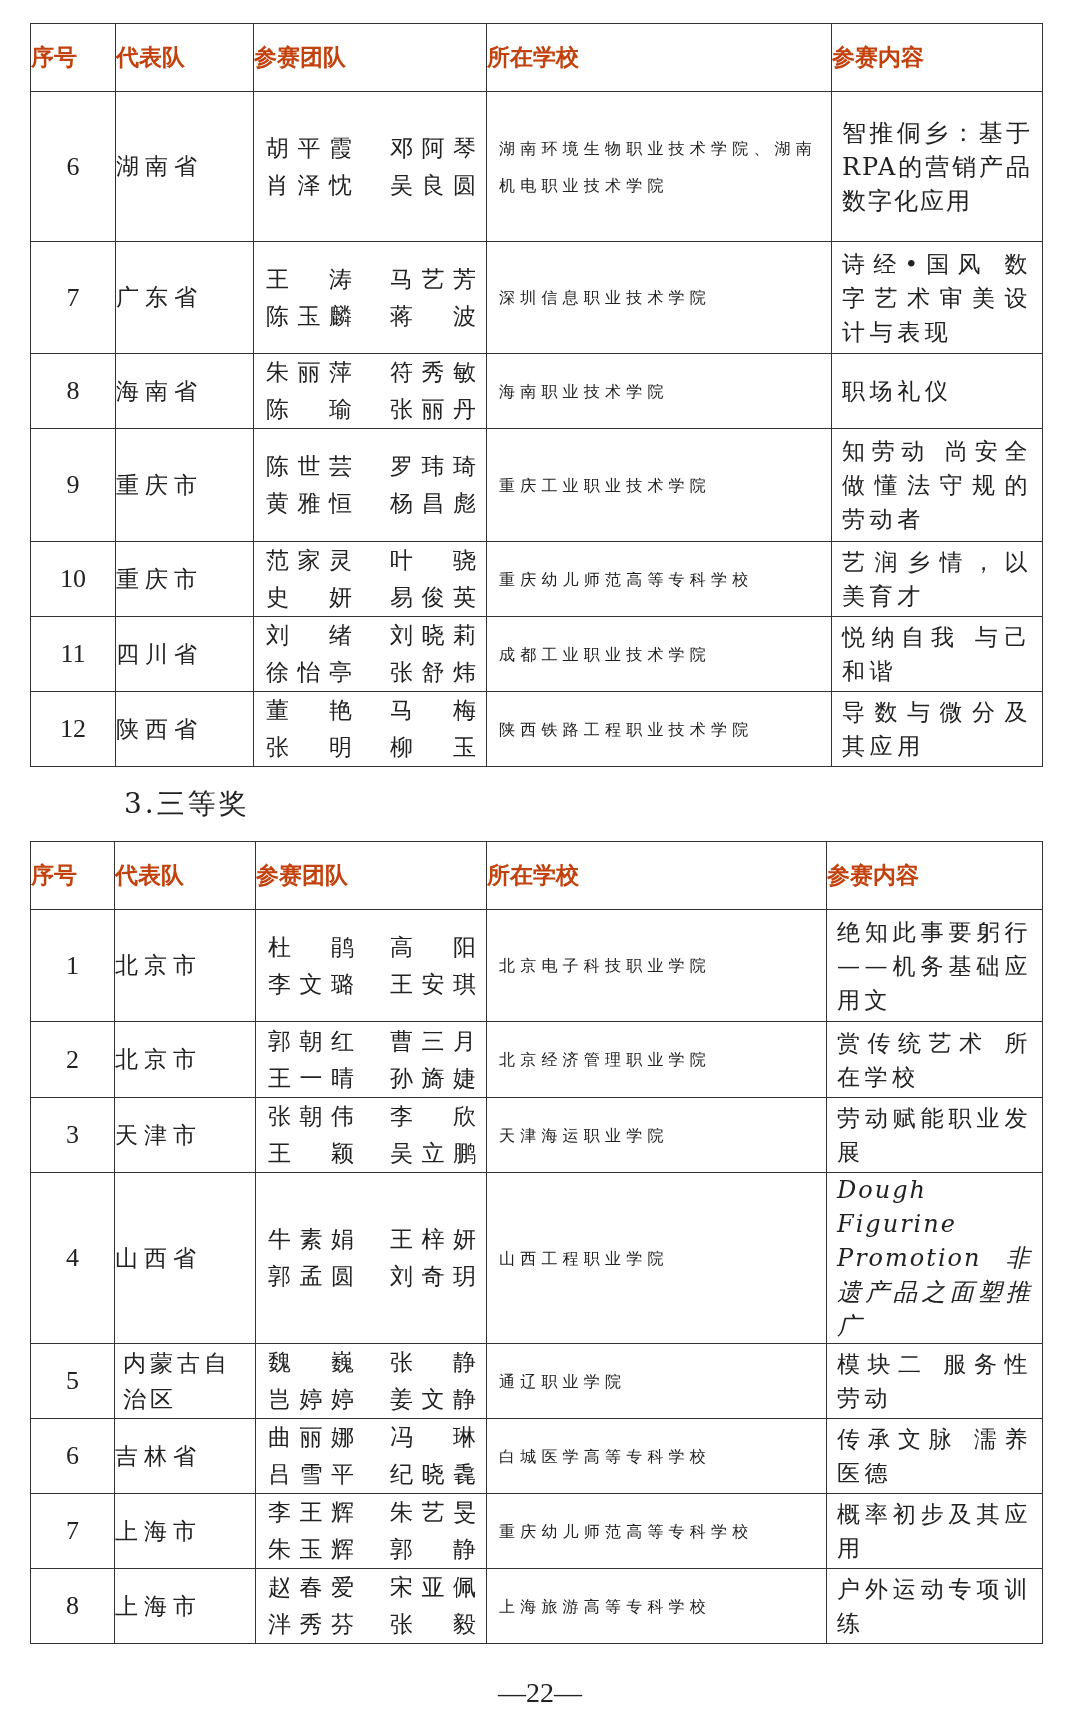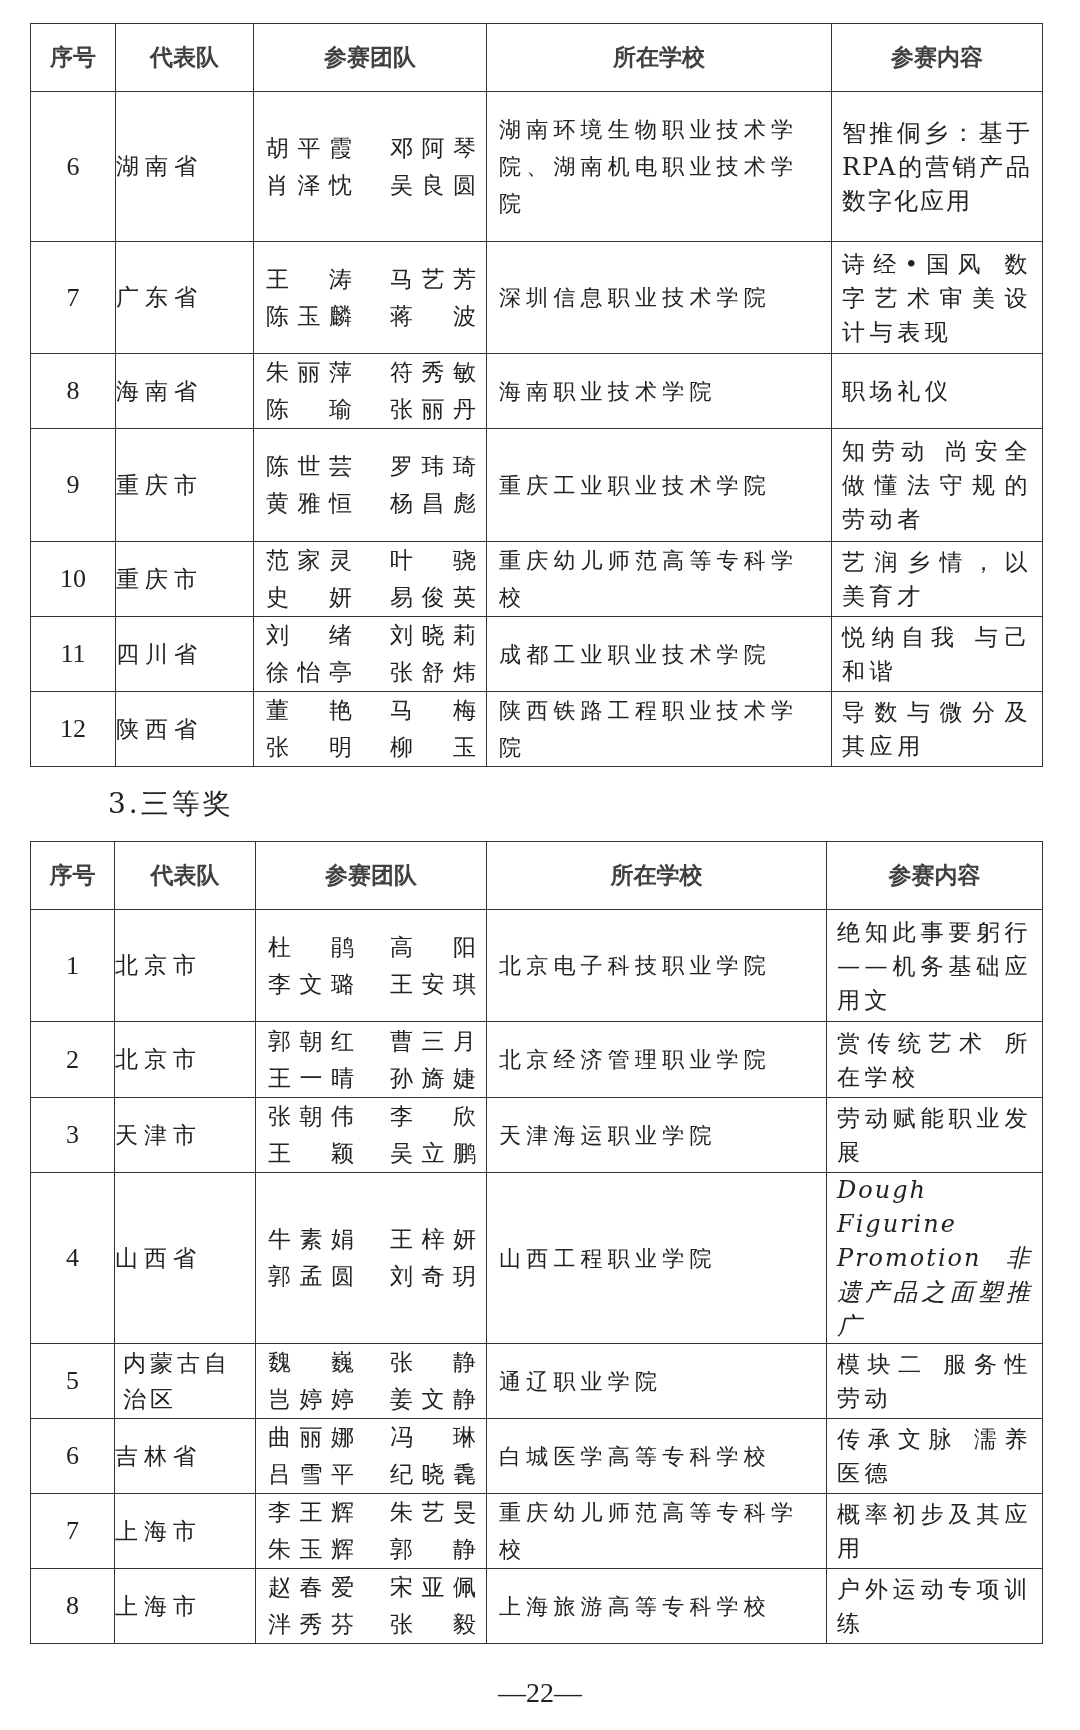--- a/index.html
+++ b/index.html
@@ -1,28 +1,28 @@
 <!DOCTYPE html>
 <html><head>
 <meta charset="utf-8">
 <style>
   html, body { margin:0; padding:0; background:#ffffff; }
   body { width:1080px; height:1730px; position:relative; overflow:hidden;
          font-family:"DejaVu Serif","Liberation Serif",serif; color:#222; }
   .tbl { position:absolute; left:30px; border-collapse:collapse; table-layout:fixed; }
   .tbl td, .tbl th { border:1.5px solid #333; padding:0; vertical-align:middle; }
-  .tbl th { font-family:"DejaVu Sans","Liberation Sans",sans-serif; font-weight:bold; font-size:23px; text-align:center; color:#404040; letter-spacing:0; }
+  .tbl th { font-family:"DejaVu Sans","Liberation Sans",sans-serif; font-weight:bold; font-size:23px; text-align:left; color:#c2410c; letter-spacing:0; }
   .c-num { text-align:center; font-family:"Liberation Serif",serif; font-size:26px; }
   .c-team { font-size:23px; letter-spacing:6px; }
   .c-names { padding:0 10px 0 12px !important; font-size:23px; }
   .c-names .ln { display:flex; justify-content:space-between; line-height:37px; }
   .c-names .nm { display:flex; justify-content:space-between; width:86px; }
-  .c-school { text-align:left; padding:0 12px !important; font-size:22px; letter-spacing:5.2px; line-height:37px; }
+  .c-school { text-align:left; padding:0 12px !important; font-size:16px; letter-spacing:5.2px; line-height:37px; }
   .c-content { text-align:justify; text-align-last:left; padding:0 10px 0 10px !important; font-size:23px; letter-spacing:4.6px; line-height:34px; word-break:break-all; }
-  .heading { position:absolute; left:108px; top:785px; font-size:28px; letter-spacing:3px; }
+  .heading { position:absolute; left:124px; top:785px; font-size:28px; letter-spacing:3px; }
   .pagenum { position:absolute; left:0; width:1080px; top:1677px; text-align:center; font-family:"Liberation Serif",serif; font-size:28px; }
 </style>
 </head>
 <body>
 
 <table class="tbl" style="top:23px; width:1012px;">
   <colgroup>
       <col style="width:85px">
       <col style="width:138px">
       <col style="width:233px">

